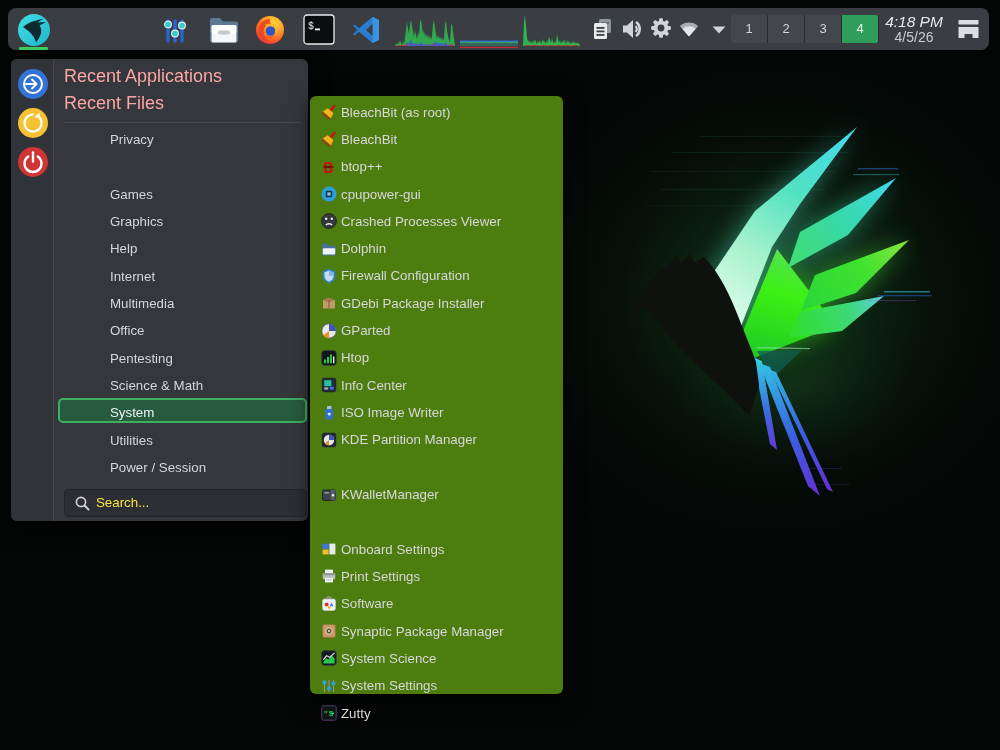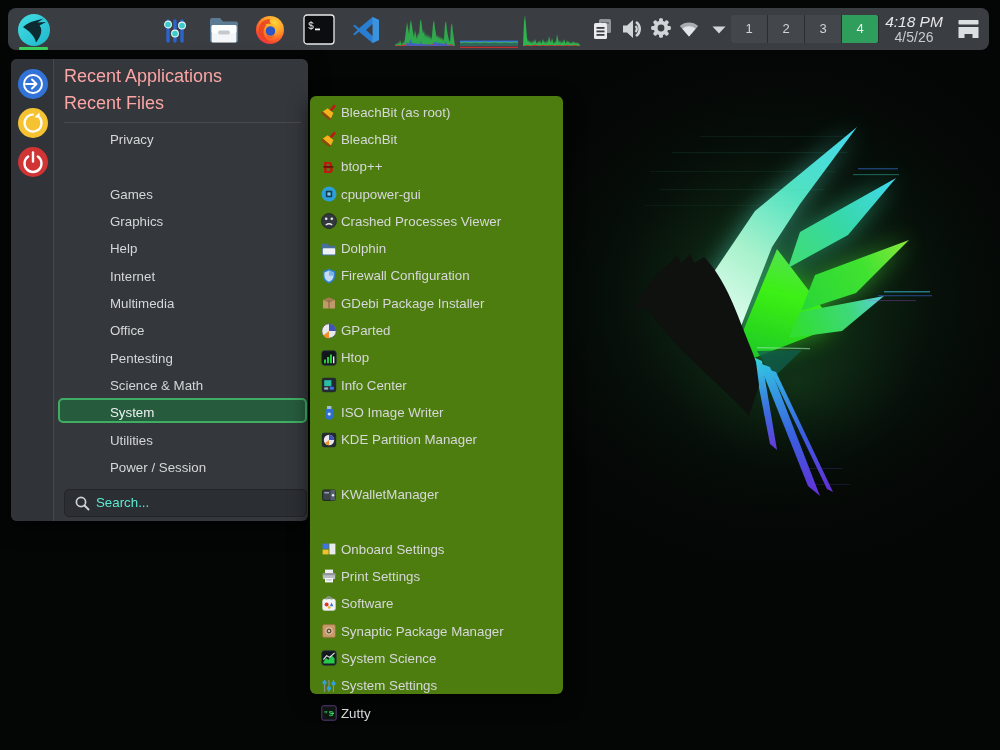--- a/index.html
+++ b/index.html
@@ -12,21 +12,21 @@
 #submenu{position:absolute;left:310px;top:96px;width:253px;height:598px;background:#4d7c0f;border-radius:6px;box-shadow:0 6px 20px rgba(0,0,0,.6);}
 .mrow{position:absolute;left:42px;width:255px;height:27px;color:#d4d7d9;font-size:13.3px;line-height:27px;margin-left:46px;}
 .mrow .lbl{position:absolute;left:11px;top:0;}
 .mrow .arr{position:absolute;right:12px;top:0;width:16px;height:27px;}
 .dis{color:#fca5a5;font-size:18px;position:absolute;left:53px;height:27px;line-height:27px;}
 .srow{position:absolute;left:0;width:253px;height:27px;color:#d6d8da;font-size:13.3px;line-height:27px;}
 .srow svg{position:absolute;left:11px;top:5.5px;}
 .srow .lbl{position:absolute;left:31px;top:0;white-space:nowrap;}
 #sep1{position:absolute;left:53px;top:63px;width:237px;height:1px;background:#46494d;}
 #sysbox{position:absolute;left:47px;top:339px;width:245px;height:21px;background:#265c3d;border:2px solid #3fae63;border-radius:5px;}
-#search{position:absolute;left:53px;top:430px;width:241px;height:26px;background:#2b2e32;border:1px solid #222427;border-radius:5px;color:#5eead4;font-size:13.3px;line-height:26px;}
+#search{position:absolute;left:53px;top:430px;width:241px;height:26px;background:#2b2e32;border:1px solid #222427;border-radius:5px;color:#fde047;font-size:13.3px;line-height:26px;}
 #pager{position:absolute;left:723px;top:7px;height:28px;background:#2a2c2f;border-radius:2px;font-size:13px;color:#d2d5d8;}
 .pcell{position:absolute;top:0;width:36px;height:28px;background:#43464b;text-align:center;line-height:28px;}
 #clock{position:absolute;left:870px;top:5px;width:72px;text-align:center;color:#e6e9eb;}
 </style>
 </head>
 <body>
 <svg id="wall" width="1000" height="750" viewBox="0 0 1000 750">
 <defs>
 <radialGradient id="gw1" cx="50%" cy="50%" r="50%">
  <stop offset="0%" stop-color="#0f2415" stop-opacity="0.85"></stop>

